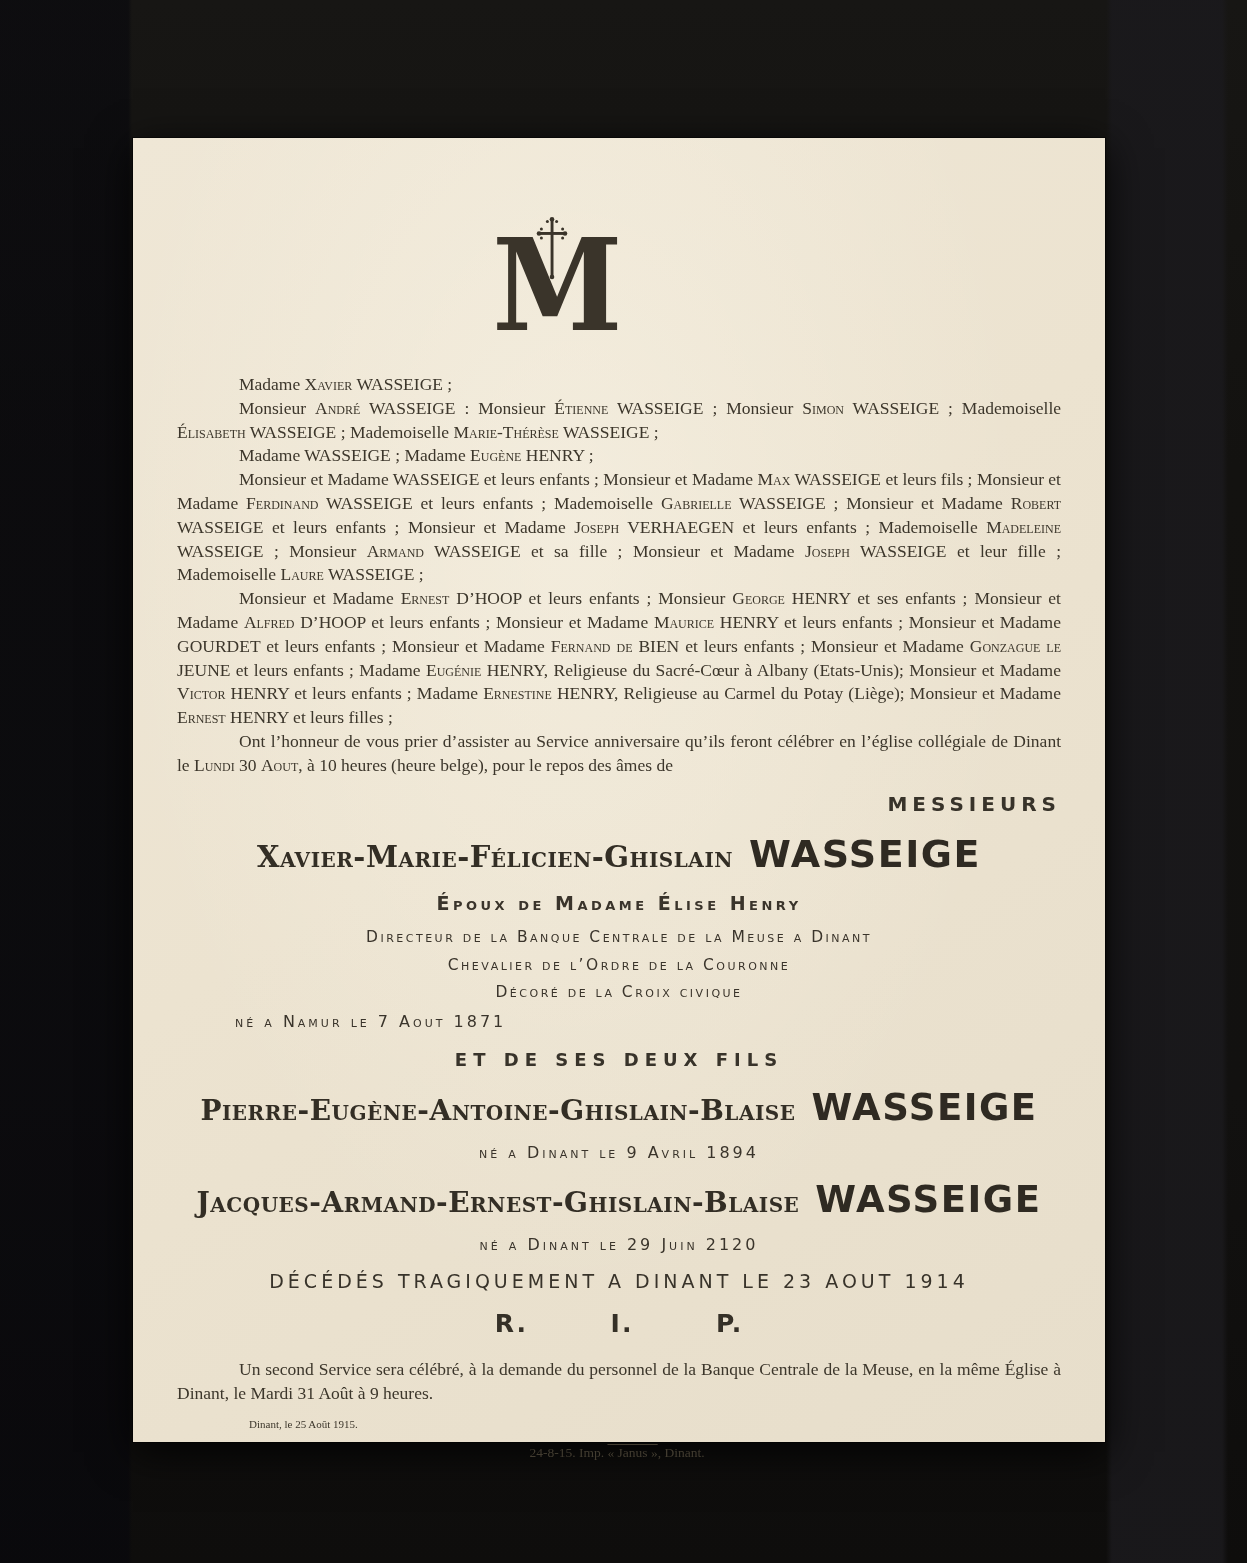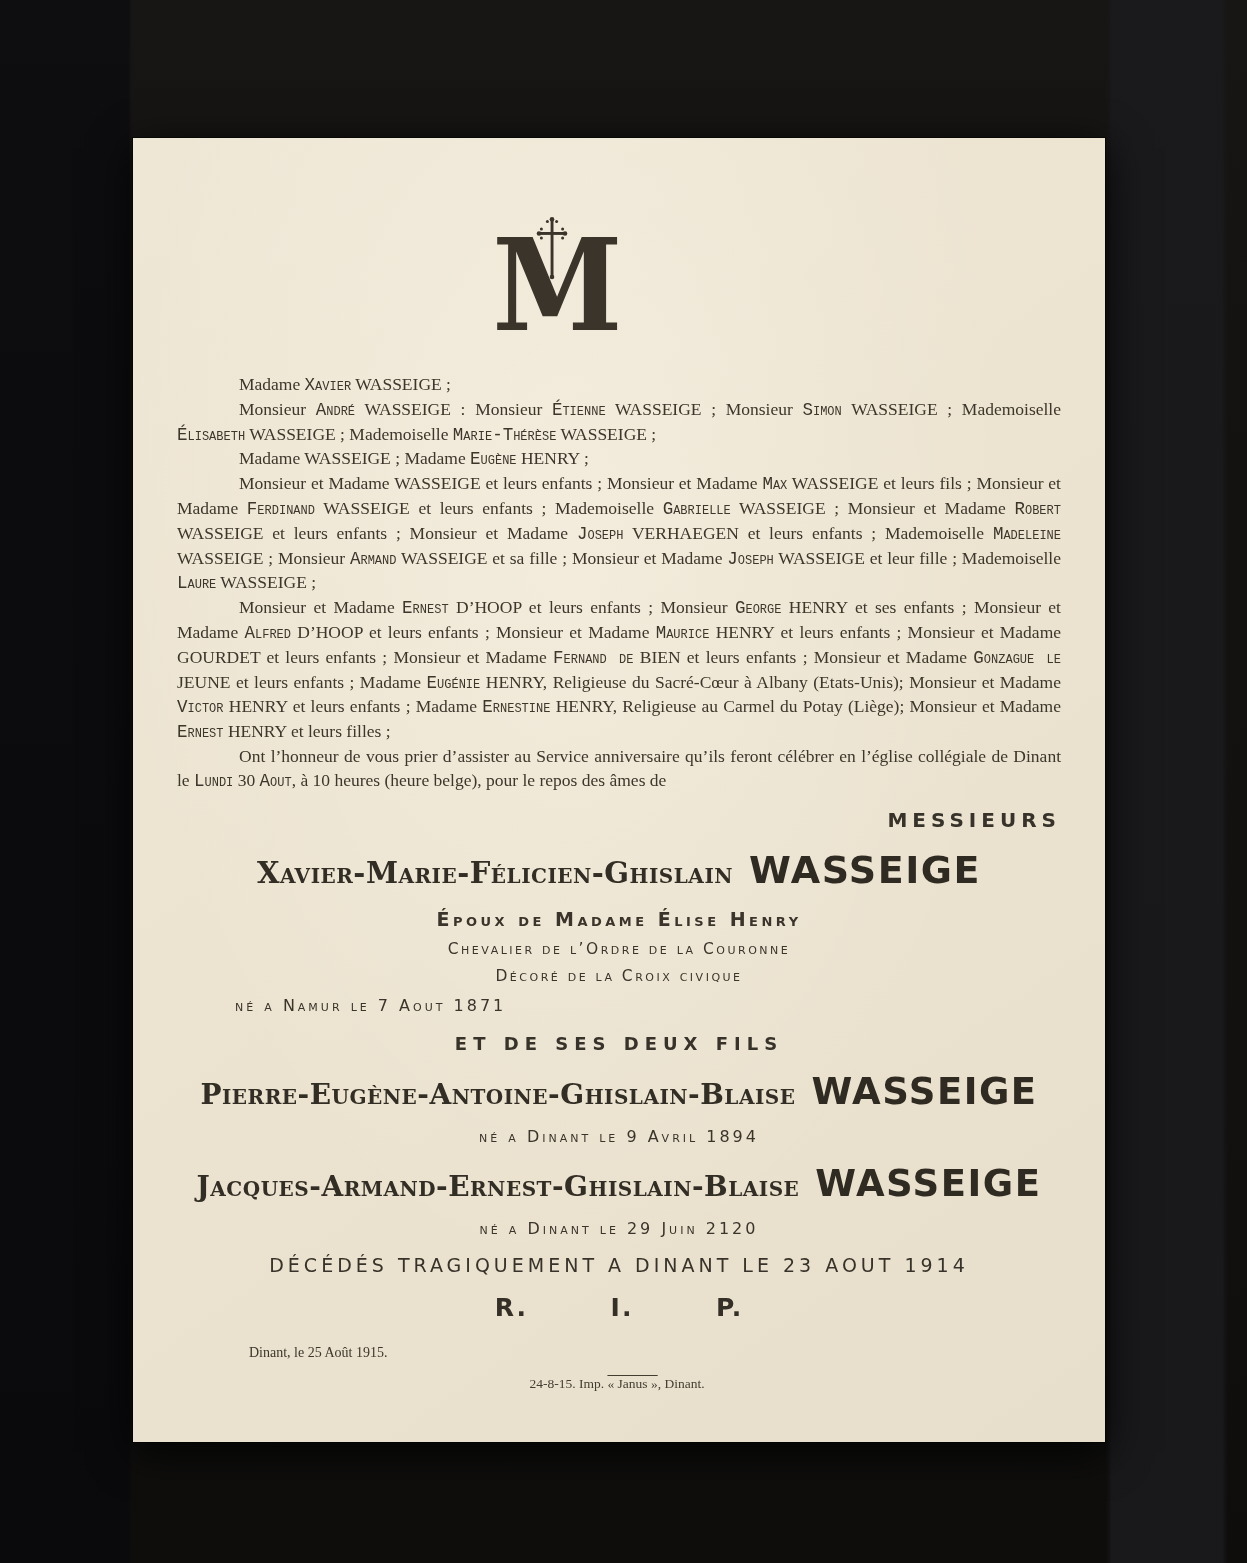--- a/index.html
+++ b/index.html
@@ -28,21 +28,21 @@
     font-size:128px;line-height:95px;display:block;text-align:center;
     color:#3a342a;transform:scaleX(.92);transform-origin:center;
   }
   .monogram svg{position:absolute;left:50%;top:-23px;transform:translateX(-50%);fill:#3a342a;}
   
   .intro{margin-top:40px;}
   .intro p{
     margin:0;font-size:17.5px;line-height:23.8px;text-align:justify;
     text-indent:62px;color:#3c362b;
   }
-  .v-sc{font-variant:small-caps;font-family:Liberation Mono, monospace;}
+  .v-sc{font-variant:small-caps;}
   .v-over{text-decoration:overline;}
   
   .c{text-align:center;}
   .messieurs{
     margin-top:14px;font-family:"DejaVu Sans","Liberation Sans",sans-serif;
     font-weight:700;font-size:20px;letter-spacing:5px;color:#38332a;text-align:right;
   }
   .name-line{margin-top:18px;line-height:40px;white-space:nowrap;}
   .given{
     font-family:"DejaVu Serif","Liberation Serif",serif;font-weight:700;
@@ -74,21 +74,21 @@
   .death-line{
     margin-top:16px;font-family:"DejaVu Sans","Liberation Sans",sans-serif;
     font-weight:400;font-size:19px;letter-spacing:4px;color:#38332a;
   }
   .rip{
     margin-top:17px;font-family:"DejaVu Sans","Liberation Sans",sans-serif;
     font-weight:700;font-size:25px;letter-spacing:2px;word-spacing:72px;color:#353027;
   }
   .closing{margin-top:19px;}
   .closing p{margin:0;font-size:17.5px;line-height:24.5px;text-align:justify;text-indent:62px;}
-  .dateline{margin-top:23px;padding-left:72px;font-size:14px;}
+  .dateline{margin-top:12px;padding-left:72px;font-size:11px;}
   .imprint{margin-top:15px;text-align:center;font-size:13.5px;padding-right:4px;color:#433d31;}
 </style>
 </head>
 <body>
 
 <div class="paper">
 
   <div class="monogram">
     <svg width="36" height="68" viewBox="0 0 36 68" aria-hidden="true">
       <rect x="16.6" y="5" width="2.9" height="56"></rect>
@@ -117,20 +117,21 @@
   </div>
 
   <div class="c messieurs">MESSIEURS</div>
 
   <div class="c name-line">
     <span class="given">Xavier-Marie-Félicien-Ghislain</span>
     <span class="surname">WASSEIGE</span>
   </div>
 
   <div class="c caps-line epoux">Époux de Madame Élise Henry</div>
+  <div class="c caps-line title-line t1">Directeur de la Banque Centrale de la Meuse a Dinant</div>
   <div class="c caps-line title-line t2">Chevalier de l’Ordre de la Couronne</div>
   <div class="c caps-line title-line t3">Décoré de la Croix civique</div>
 
   <div class="caps-line birth-line birth-left">né a Namur le 7 Aout 1871</div>
 
   <div class="c sons-heading">ET DE SES DEUX FILS</div>
 
   <div class="c name-line son">
     <span class="given">Pierre-Eugène-Antoine-Ghislain-Blaise</span>
     <span class="surname">WASSEIGE</span>
@@ -140,18 +141,21 @@
   <div class="c name-line son">
     <span class="given">Jacques-Armand-Ernest-Ghislain-Blaise</span>
     <span class="surname">WASSEIGE</span>
   </div>
   <div class="c caps-line birth-line birth-c">né a Dinant le 29 Juin 2120</div>
 
   <div class="c death-line">DÉCÉDÉS TRAGIQUEMENT A DINANT LE 23 AOUT 1914</div>
 
   <div class="c rip">R. I. P.</div>
 
+  <div class="closing">
+    <p>Un second Service sera célébré, à la demande du personnel de la Banque Centrale de la Meuse, en la même Église à Dinant, le Mardi 31 Août à 9 heures.</p>
+  </div>
 
   <div class="dateline">Dinant, le 25 Août 1915.</div>
 
   <div class="imprint"><span>24-8-15. Imp. </span><span class="v-over">« Janus »</span><span>, Dinant.</span></div>
 
 </div>
 
 </body></html>

